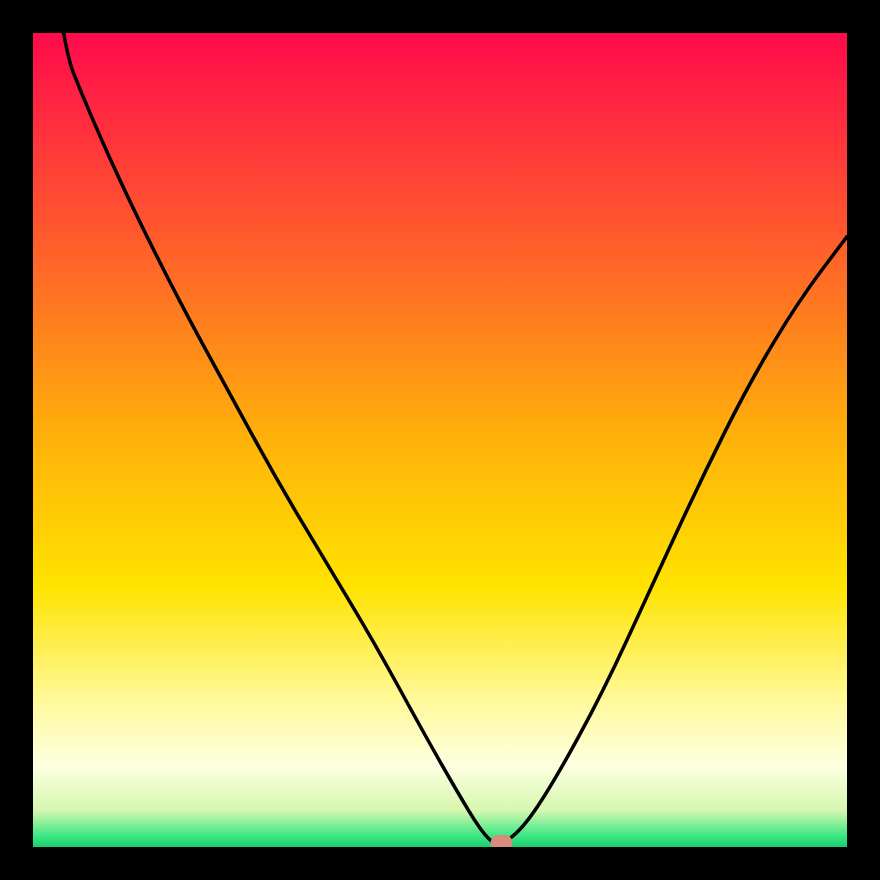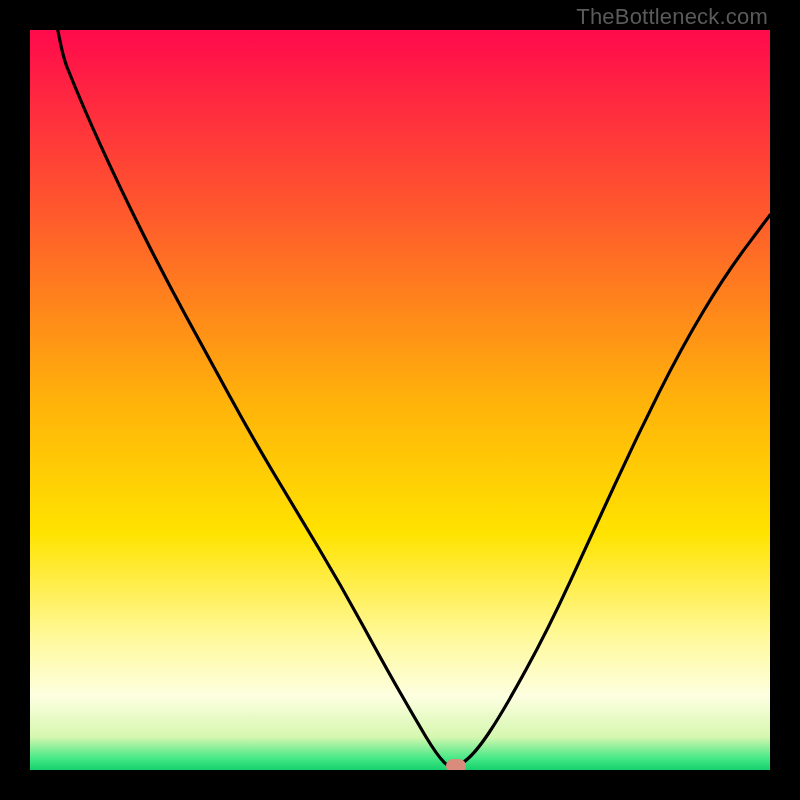--- a/index.html
+++ b/index.html
@@ -82,15 +82,14 @@
       <rect x="0" y="0" width="740" height="740" fill="url(#bg)"></rect>
     </svg>
 
     <svg class="curve" viewBox="0 0 740 740" preserveAspectRatio="none">
       <path id="curve-path" d="M 0 -222 Q 22.2 0 37 37 Q 51.800000000000004 74 70.3 114.69999999999999 Q 88.8 155.39999999999998 111 199.79999999999998 Q 133.2 244.2 155.39999999999998 284.9 Q 177.6 325.59999999999997 199.8 366.29999999999995 Q 222 407 244.2 444 Q 266.4 481 288.6 518 Q 310.8 555 333 595.7 Q 355.2 636.4 370 662.3 Q 384.8 688.2 395.90000000000003 706.7 Q 407.00000000000006 725.2 414.4 732.6 Q 421.79999999999995 740 432.9 732.6 Q 444 725.2 458.8 703 Q 473.6 680.8 495.8 640.0999999999999 Q 518 599.4 540.2 551.3 Q 562.4 503.2 584.5999999999999 455.1 Q 606.8 407 629 362.6 Q 651.2 318.20000000000005 673.4 281.20000000000005 Q 695.5999999999999 244.2 717.8 214.6 L 740 185" stroke="#000" stroke-width="3.2" fill="none" stroke-linecap="round" stroke-linejoin="round"></path>
     </svg>
 
     <div class="marker" id="marker" style="left: 425.5px; top: 736px; background: rgb(217, 139, 124);"></div>
   </div>
 
-  <div class="watermark">TheBottleneck.com</div>
 
 </div>
 
 </body></html>

